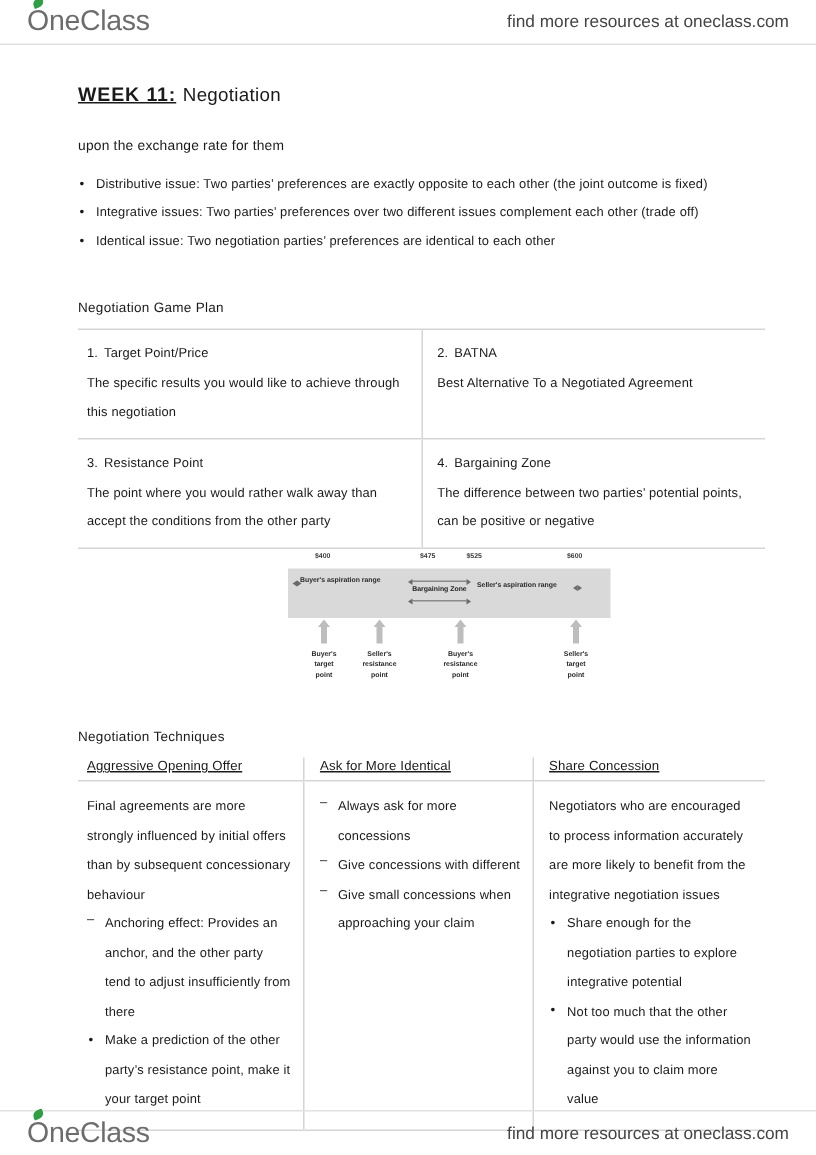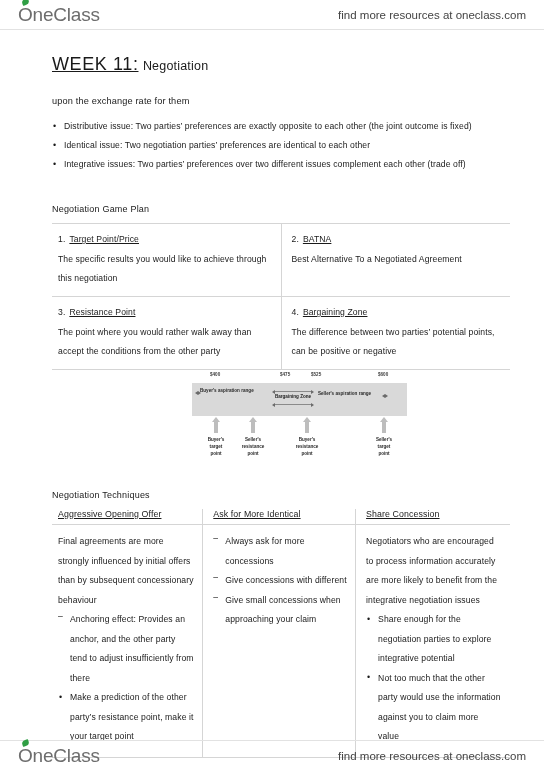--- a/index.html
+++ b/index.html
@@ -68,23 +68,23 @@
     padding: 16px 34px 0 52px;
   }
 
   h1.title {
     font-size: 15px;
     font-weight: 400;
     margin: 8px 0 16px 0;
     letter-spacing: 0.2px;
   }
   h1.title .wk {
-    font-weight: normal;
+    font-weight: bold;
     text-decoration: underline;
-    font-size: 18px;
+    font-size: 13px;
     letter-spacing: 0.6px;
   }
   h1.title .sub { font-size: 12.5px; }
 
   .para {
     font-size: 9.2px;
     line-height: 20px;
     margin: 0 0 2px 0;
     letter-spacing: 0.15px;
   }
@@ -130,21 +130,21 @@
     border-bottom: 1px solid #d5d5d5;
     font-size: 8.6px;
     line-height: 19px;
   }
   table.grid td.sep { border-left: 1px solid #d5d5d5; padding-left: 10px; }
   .cell-head {
     margin-bottom: 1px;
     letter-spacing: 0.1px;
   }
   .cell-head .num { margin-right: 4px; }
-  .cell-head .u { text-decoration: underline; }
+  .cell-head .u { }
   .cell-body { letter-spacing: 0.1px; }
 
   
   .figure {
     position: relative;
     height: 94px;
     margin-top: 2px;
   }
   .fig-inner {
     position: absolute;
@@ -299,22 +299,22 @@
 
   <h1 class="title">
     <span class="wk">WEEK 11:</span>
     <span class="sub">Negotiation</span>
   </h1>
 
   <p class="para">upon the exchange rate for them</p>
 
   <ul class="bullets">
     <li>Distributive issue: Two parties’ preferences are exactly opposite to each other (the joint outcome is fixed)</li>
+    <li>Integrative issues: Two parties’ preferences over two different issues complement each other (trade off)</li>
     <li>Identical issue: Two negotiation parties’ preferences are identical to each other</li>
-    <li>Integrative issues: Two parties’ preferences over two different issues complement each other (trade off)</li>
   </ul>
 
   <div class="section-label">Negotiation Game Plan</div>
 
   <table class="grid">
     <tbody>
         <tr>
       <td>
         <div class="cell-head"><span class="num">1.</span><span class="u">Target Point/Price</span></div>
         <div class="cell-body">The specific results you would like to achieve through this negotiation</div>

